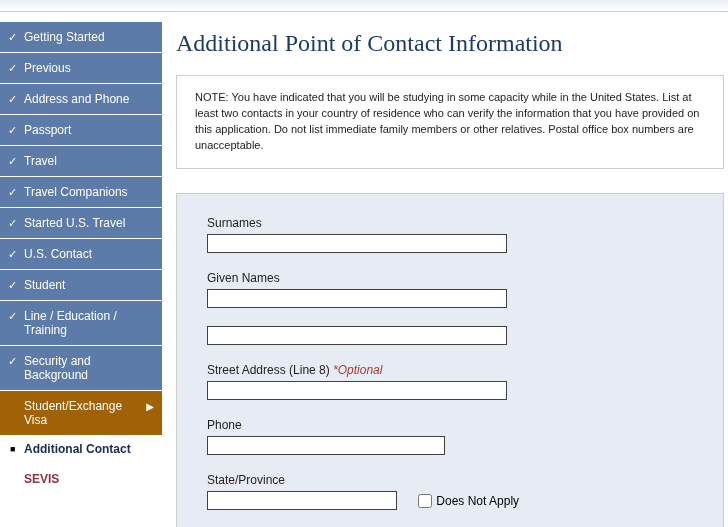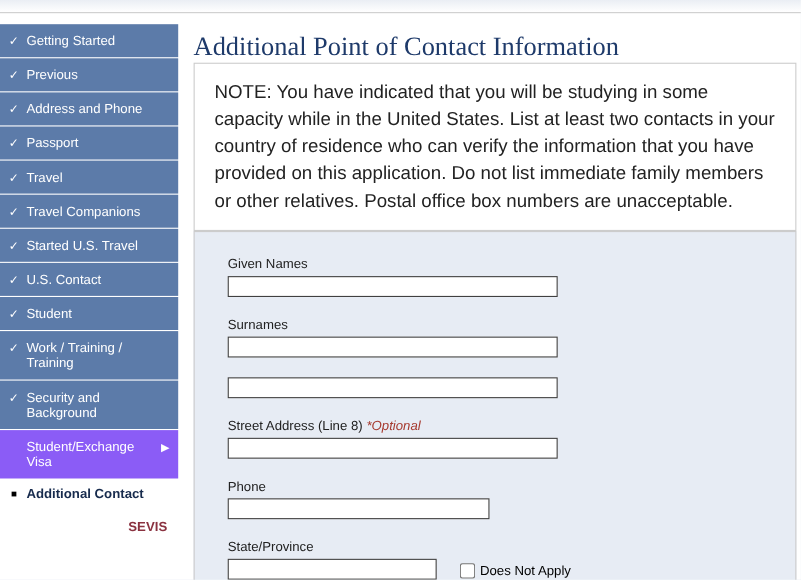--- a/index.html
+++ b/index.html
@@ -1,30 +1,30 @@
 <!DOCTYPE html>
 <html><head>
 <meta charset="utf-8">
 <style>
 * { box-sizing: border-box; margin: 0; padding: 0; }
 body { font-family: Verdana, Arial, sans-serif; font-size: 12px; background: #fff; width: 728px; height: 527px; overflow: hidden; }
 .container { display: flex; }
 .sidebar { width: 162px; flex-shrink: 0; margin-top: 10px; }
 .nav-item { background: #5c7ba9; color: #fff; padding: 8px 10px 8px 24px; margin-bottom: 1px; font-size: 12px; position: relative; cursor: pointer; }
-.nav-item.active { background: #8b5cf6; padding-right: 20px; }
+.nav-item.active { background: #a16207; padding-right: 20px; }
 .nav-item .check { position: absolute; left: 8px; top: 9px; color: #fff; font-size: 11px; }
 .nav-item .arrow { position: absolute; right: 8px; top: 10px; font-size: 10px; }
 .sub-item { padding: 6px 10px 6px 24px; font-size: 12px; position: relative; cursor: pointer; }
 .sub-item.current { color: #172b4d; font-weight: bold; }
 .sub-item.current .bullet { position: absolute; left: 10px; top: 8px; font-size: 9px; color: #000; }
-.sub-item.sevis { color: #8a3240; font-weight: bold; padding-left: 24px; margin-top: 4px; text-align: right; }
+.sub-item.sevis { color: #8a3240; font-weight: bold; padding-left: 24px; margin-top: 4px; }
 .main { flex: 1; padding: 0 4px 0 14px; }
 .top-strip { height: 12px; border-bottom: 1px solid #ccc; background: linear-gradient(180deg,#eaeef4,#fff); margin-left: -176px; margin-right: -4px; }
-.main h1 { font-family: "Times New Roman", serif; font-size: 24px; font-weight: normal; color: #1e3a6a; margin: 18px 0 0 0; }
-.note-box { border: 1px solid #ccc; padding: 14px 18px; font-size: 17px; color: #222; line-height: 1.45; }
+.main h1 { font-family: "Times New Roman", serif; font-size: 24px; font-weight: normal; color: #1e3a6a; margin: 18px 0 18px 0; }
+.note-box { border: 1px solid #ccc; padding: 14px 18px; font-size: 11px; color: #222; line-height: 1.45; margin-bottom: 24px; }
 .form-panel { background: #e7ecf4; border: 1px solid #ccc; padding: 22px 30px 30px 30px; }
 .field { margin-bottom: 18px; }
 .field label { display: block; font-size: 12px; color: #222; margin-bottom: 4px; }
 .field input[type=text] { width: 300px; border: 1px solid #404040; padding: 2px 3px; font-size: 12px; height: 19px; background: #fff; }
 .field.short input[type=text] { width: 238px; }
 .field.state input[type=text] { width: 190px; }
 .optional { color: #a63a2f; font-style: italic; }
 .inline-check { display: inline-flex; align-items: flex-start; margin-left: 18px; vertical-align: middle; }
 .inline-check input { margin-right: 4px; width: 14px; height: 14px; }
 </style>
@@ -37,41 +37,41 @@
   <div class="sidebar">
     <div class="nav-item"><span class="check">✓</span><span>Getting Started</span></div>
     <div class="nav-item"><span class="check">✓</span><span>Previous</span></div>
     <div class="nav-item"><span class="check">✓</span><span>Address and Phone</span></div>
     <div class="nav-item"><span class="check">✓</span><span>Passport</span></div>
     <div class="nav-item"><span class="check">✓</span><span>Travel</span></div>
     <div class="nav-item"><span class="check">✓</span><span>Travel Companions</span></div>
     <div class="nav-item"><span class="check">✓</span><span>Started U.S. Travel</span></div>
     <div class="nav-item"><span class="check">✓</span><span>U.S. Contact</span></div>
     <div class="nav-item"><span class="check">✓</span><span>Student</span></div>
-    <div class="nav-item"><span class="check">✓</span><span>Work / Training / Training</span></div>
+    <div class="nav-item"><span class="check">✓</span><span>Line / Education / Training</span></div>
     <div class="nav-item"><span class="check">✓</span><span>Security and Background</span></div>
     <div class="nav-item active"><span>Student/Exchange Visa</span><span class="arrow">▶</span></div>
     <div class="sub-item current"><span class="bullet">■</span><span>Additional Contact</span></div>
     <div class="sub-item sevis"><span>SEVIS</span></div>
   </div>
 
   <div class="main">
     <h1>Additional Point of Contact Information</h1>
 
     <div class="note-box">
       <span>NOTE: You have indicated that you will be studying in some capacity while in the United States. List at least two contacts in your country of residence who can verify the information that you have provided on this application. Do not list immediate family members or other relatives. Postal office box numbers are unacceptable.</span>
     </div>
 
     <div class="form-panel">
       <div class="field">
-        <label>Given Names</label>
+        <label>Surnames</label>
         <input type="text" style="">
       </div>
       <div class="field">
-        <label>Surnames</label>
+        <label>Given Names</label>
         <input type="text" style="">
       </div>
       <div class="field">
         <input type="text" style="">
       </div>
       <div class="field">
         <label><span>Street Address (Line 8) </span><span class="optional">*Optional</span></label>
         <input type="text" style="">
       </div>
       <div class="field short">

